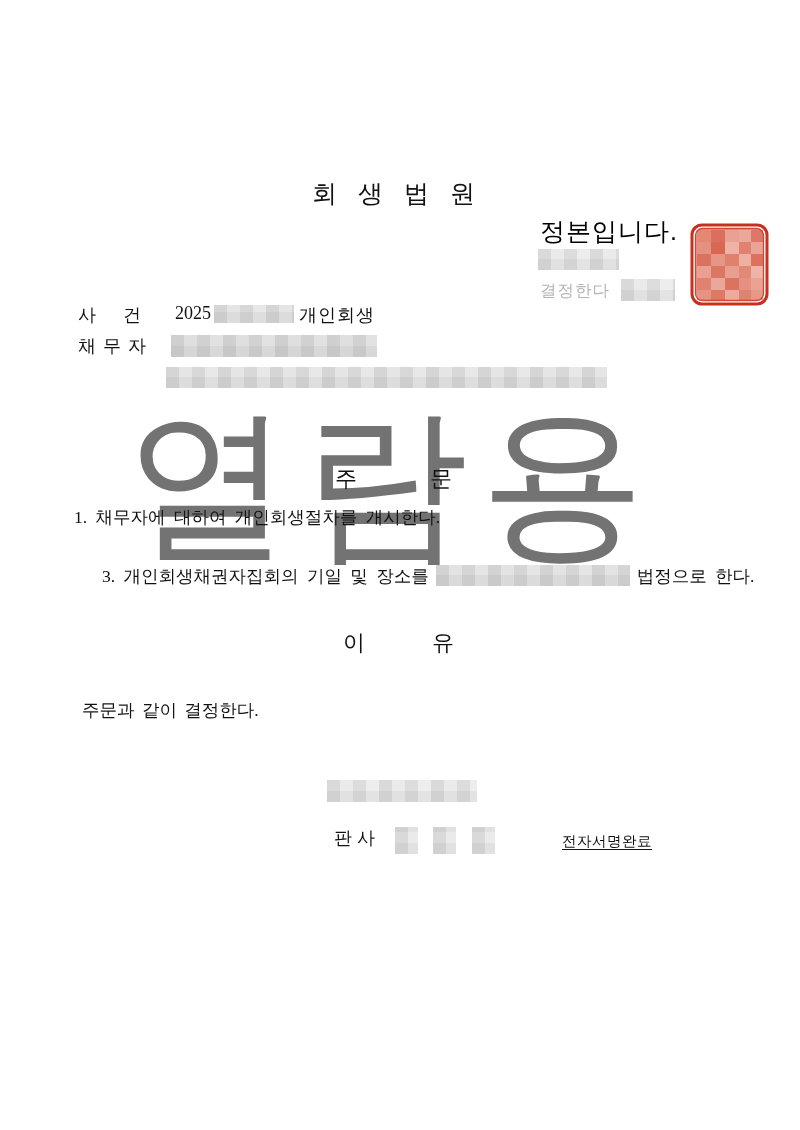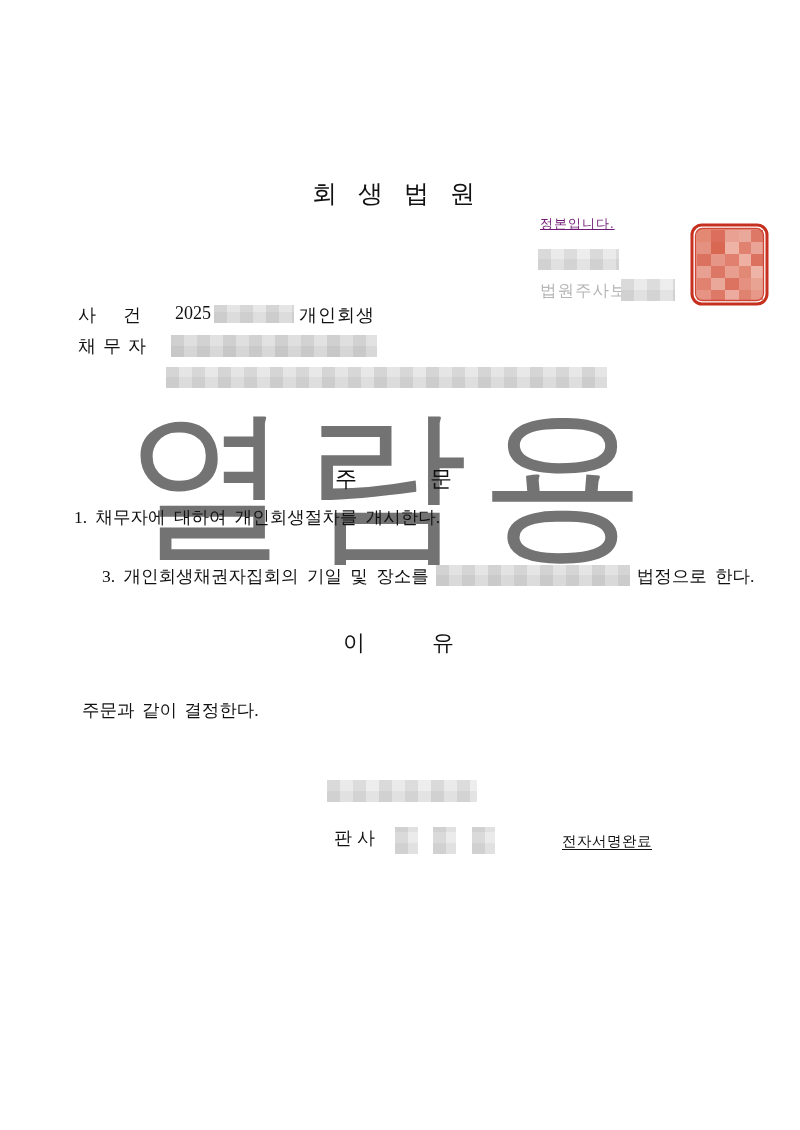--- a/index.html
+++ b/index.html
@@ -20,21 +20,21 @@
     font-family:"Liberation Serif","DejaVu Serif",serif;
     z-index:0;user-select:none;
   }
   .content{position:absolute;inset:0;z-index:1;}
   
   .court-title{left:312px;top:177px;font-size:25px;letter-spacing:21px;font-weight:500;}
   .decision-title{left:331px;top:252px;font-size:25px;letter-spacing:101px;font-weight:500;}
   .order-heading{left:335px;top:464px;font-size:22px;letter-spacing:73px;font-weight:500;}
   .reason-heading{left:343px;top:628px;font-size:22px;letter-spacing:67px;font-weight:500;}
   
-  .copy-label{left:540px;top:215px;font-size:13px;letter-spacing:1px;color:#701a75;font-family:"Liberation Sans","DejaVu Sans",sans-serif;text-decoration:underline;}
+  .copy-label{left:540px;top:215px;font-size:25px;letter-spacing:1px;color:#000000;font-family:"Liberation Sans","DejaVu Sans",sans-serif;}
   .clerk-title{left:540px;top:280px;font-size:16.5px;letter-spacing:1px;color:#b5b5b5;font-family:"Liberation Sans","DejaVu Sans",sans-serif;}
   
   .case-label{left:78px;top:303px;font-size:18px;letter-spacing:27px;}
   .case-year{left:175px;top:303px;font-size:18px;}
   .case-suffix{left:299px;top:303px;font-size:18px;letter-spacing:1px;}
   .debtor-label{left:78px;top:334px;font-size:18px;letter-spacing:7px;}
   .attorney-line{left:171px;top:401px;font-size:18px;word-spacing:3px;}
   .order-item{font-size:17.5px;word-spacing:4px;left:74px;}
   .order-item-1{top:505px;}
   .order-item-2{top:536px;}
@@ -74,21 +74,21 @@
 <div class="page">
 
   <div class="watermark">열람용</div>
 
   <div class="content">
 
     <div class="abs court-title">회생법원</div>
 
     <div class="abs copy-label">정본입니다.</div>
     <div class="px px-light" style="left:538px;top:249px;width:81px;height:21px;"></div>
-    <div class="abs clerk-title">법원주사보</div>
+    <div class="abs clerk-title">결정한다</div>
     <div class="px px-light" style="left:621px;top:279px;width:54px;height:22px;"></div>
 
     <svg class="stamp" viewBox="0 0 79 83" xmlns="http://www.w3.org/2000/svg">
       <rect x="6" y="6" width="67" height="71" rx="6" fill="#e8998a"></rect>
       <rect x="7" y="7" width="14" height="12" fill="#e28873"></rect>
         <rect x="21" y="7" width="14" height="12" fill="#db6e5c"></rect>
         <rect x="35" y="7" width="14" height="12" fill="#e8a192"></rect>
         <rect x="49" y="7" width="12" height="12" fill="#e9a899"></rect>
         <rect x="61" y="7" width="12" height="12" fill="#dd7766"></rect>
       <rect x="7" y="19" width="14" height="12" fill="#e59182"></rect>

